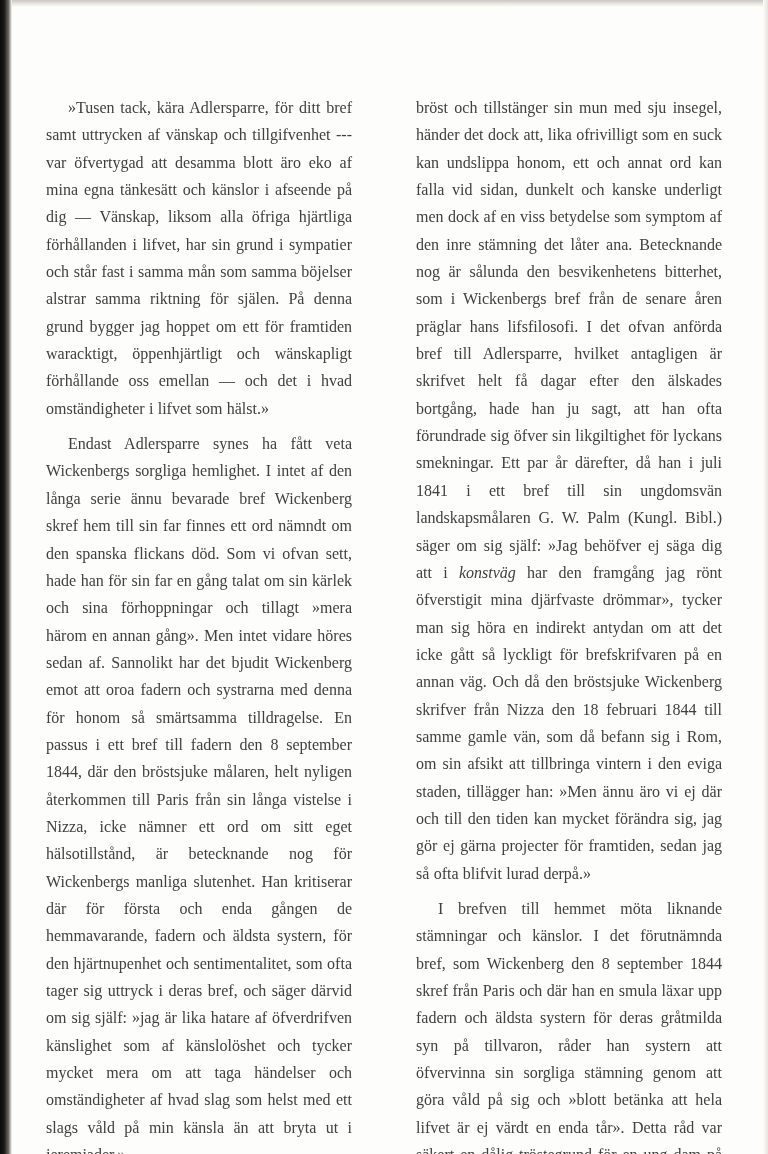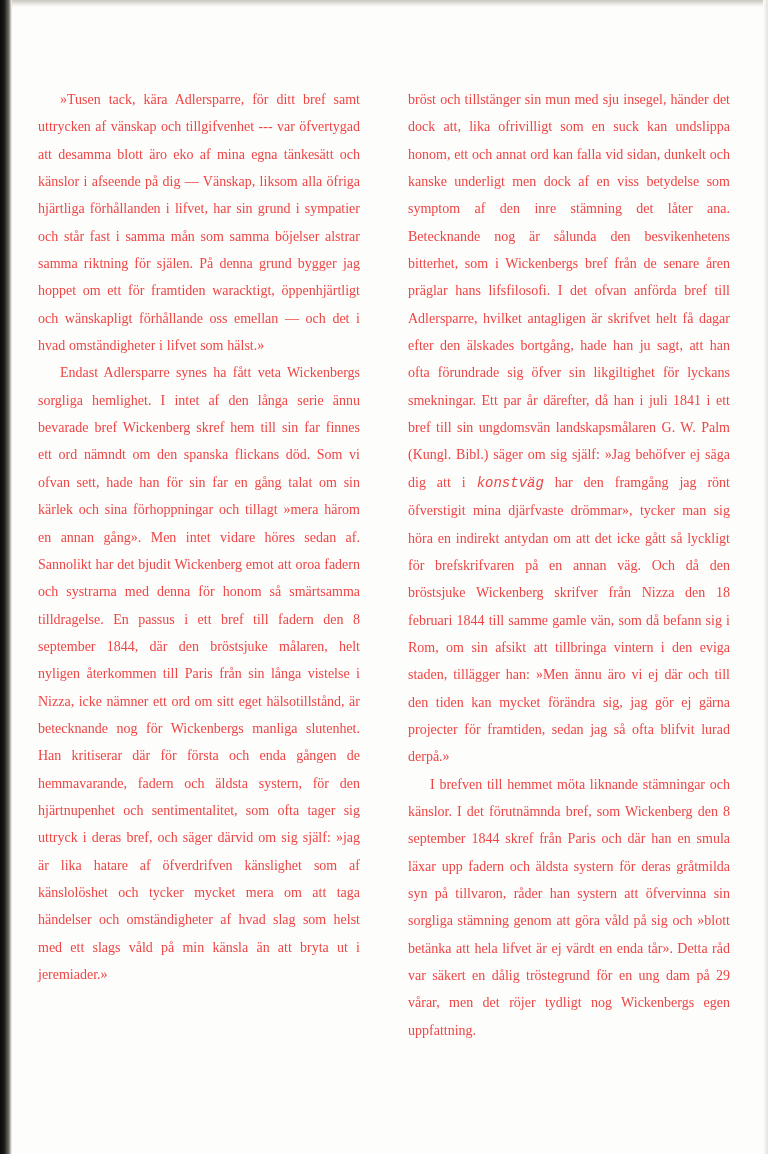--- a/index.html
+++ b/index.html
@@ -101,44 +101,43 @@
     left: 0;
     top: 86px;
     width: 692px;
     display: flex;
     gap: 48px;
   }
   .col {
     width: 322px;
   }
   p.para {
-    margin: 0;
-    font-size: 14px;
+    margin: 8px;
+    font-size: 16px;
     line-height: 27.35px;
-    color: #ef4444;
+    color: #404040;
     text-align: justify;
     text-justify: inter-word;
     -webkit-hyphens: none;
     hyphens: none;
     word-spacing: 0.3px;
   }
   p.para + p.para {
     text-indent: 0;
   }
   .indent {
     display: inline-block;
     width: 22px;
   }
   
   p.para.flush-last {
     text-align-last: left;
   }
   em {
     font-style: italic;
-    font-family: Liberation Mono, monospace;
   }
 </style>
 </head>
 <body>
 
 <div class="page">
 
   <div class="scan-top-edge"></div>
   <div class="binding-edge"></div>
   <div class="scan-right-edge"></div>

